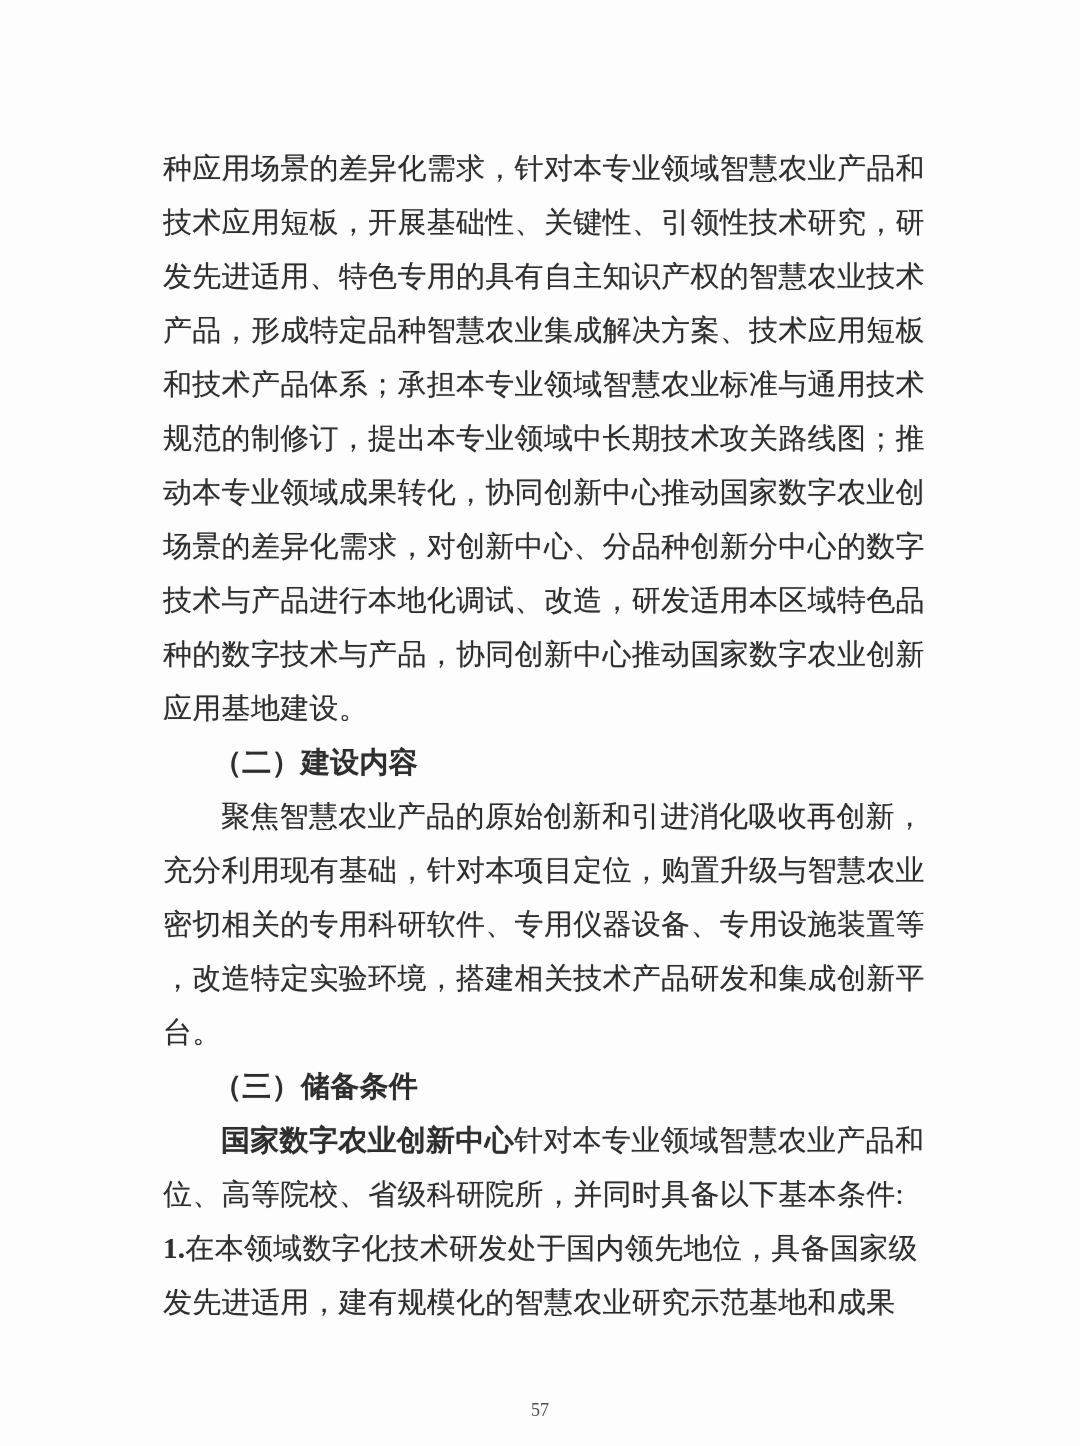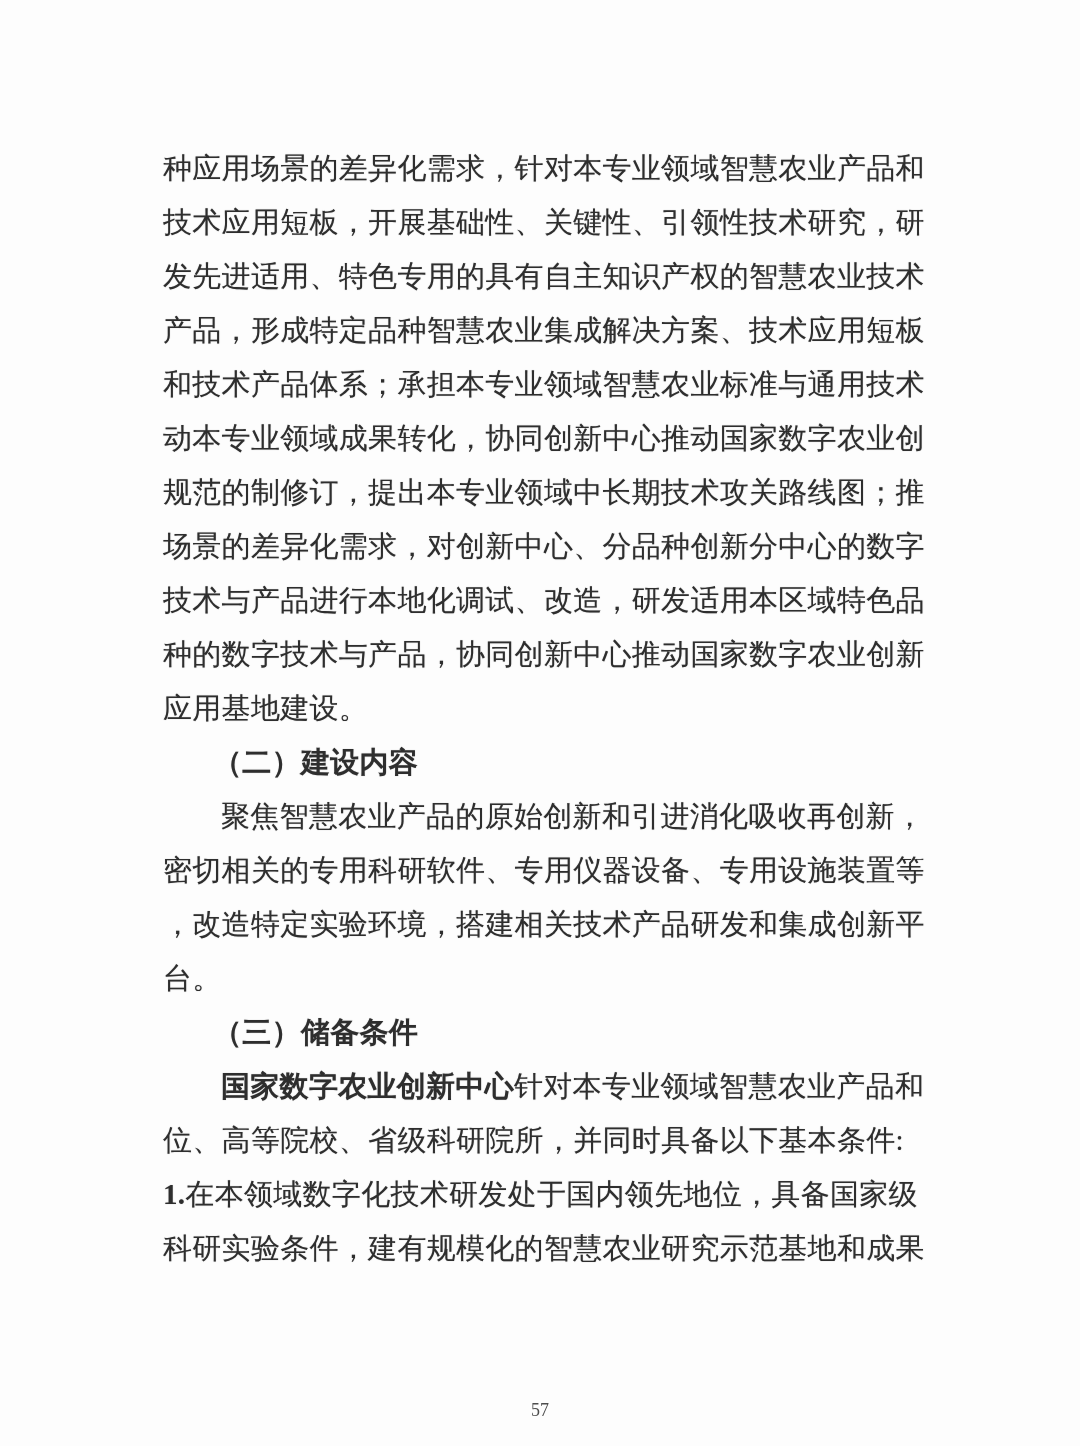--- a/index.html
+++ b/index.html
@@ -45,42 +45,43 @@
 <body>
 
 <div class="page">
   <div class="doc-body">
       <div class="block">
         <div class="line"><span class="seg">种应用场景的差异化需求，针对本专业领域智慧农业产品和</span></div>
         <div class="line"><span class="seg">技术应用短板，开展基础性、关键性、引领性技术研究，研</span></div>
         <div class="line"><span class="seg">发先进适用、特色专用的具有自主知识产权的智慧农业技术</span></div>
         <div class="line"><span class="seg">产品，形成特定品种智慧农业集成解决方案、技术应用短板</span></div>
         <div class="line"><span class="seg">和技术产品体系；承担本专业领域智慧农业标准与通用技术</span></div>
+        <div class="line"><span class="seg">规范的制修订，提出本专业领域中长期技术攻关路线图；推</span></div>
         <div class="line"><span class="seg">动本专业领域成果转化，协同创新中心推动国家数字农业创</span></div>
-        <div class="line"><span class="seg">规范的制修订，提出本专业领域中长期技术攻关路线图；推</span></div>
         <div class="line"><span class="seg">场景的差异化需求，对创新中心、分品种创新分中心的数字</span></div>
         <div class="line"><span class="seg">技术与产品进行本地化调试、改造，研发适用本区域特色品</span></div>
         <div class="line"><span class="seg">种的数字技术与产品，协同创新中心推动国家数字农业创新</span></div>
         <div class="line"><span class="seg">应用基地建设。</span></div>
       </div>
       <div class="block">
         <div class="line" style="padding-left: 50px;"><span class="seg bold">（二）建设内容</span></div>
       </div>
       <div class="block">
         <div class="line" style="padding-left: 58px;"><span class="seg">聚焦智慧农业产品的原始创新和引进消化吸收再创新，</span></div>
+        <div class="line"><span class="seg">充分利用现有基础，针对本项目定位，购置升级与智慧农业</span></div>
         <div class="line"><span class="seg">密切相关的专用科研软件、专用仪器设备、专用设施装置等</span></div>
         <div class="line"><span class="seg">，改造特定实验环境，搭建相关技术产品研发和集成创新平</span></div>
         <div class="line"><span class="seg">台。</span></div>
       </div>
       <div class="block">
         <div class="line" style="padding-left: 50px;"><span class="seg bold">（三）储备条件</span></div>
       </div>
       <div class="block">
         <div class="line" style="padding-left: 58px;"><span class="seg bold">国家数字农业创新中心</span><span class="seg">针对本专业领域智慧农业产品和</span></div>
         <div class="line"><span class="seg">位、高等院校、省级科研院所，并同时具备以下基本条件:</span></div>
       </div>
       <div class="block">
         <div class="line"><span class="seg bold">1.</span><span class="seg">在本领域数字化技术研发处于国内领先地位，具备国家级</span></div>
-        <div class="line"><span class="seg">科研实验条件，建有规模化的智慧农业研究示范基地和成果</span></div>
+        <div class="line"><span class="seg">发先进适用，建有规模化的智慧农业研究示范基地和成果</span></div>
       </div>
     </div>
   <div class="footer">57</div>
 </div>
 
 </body></html>

